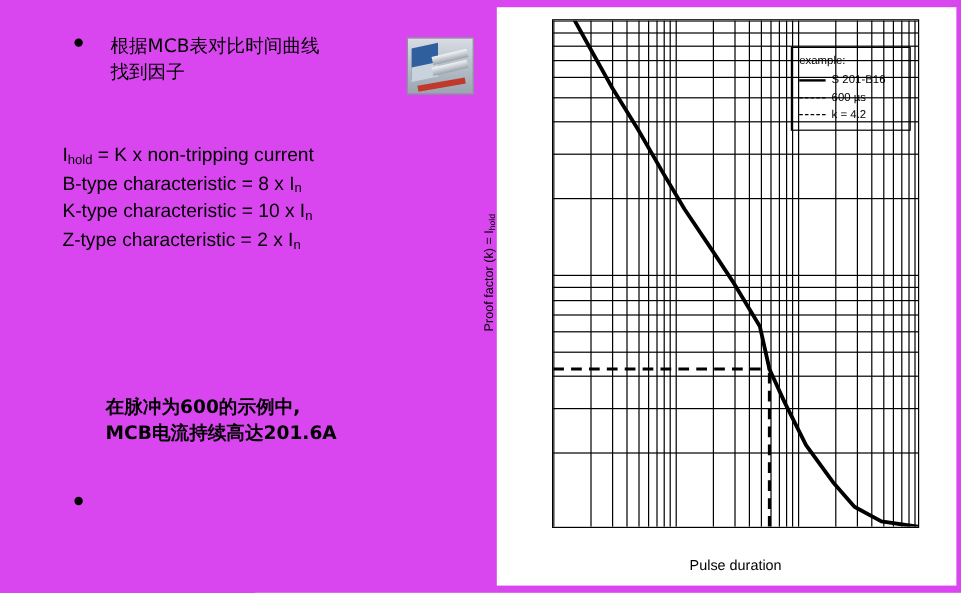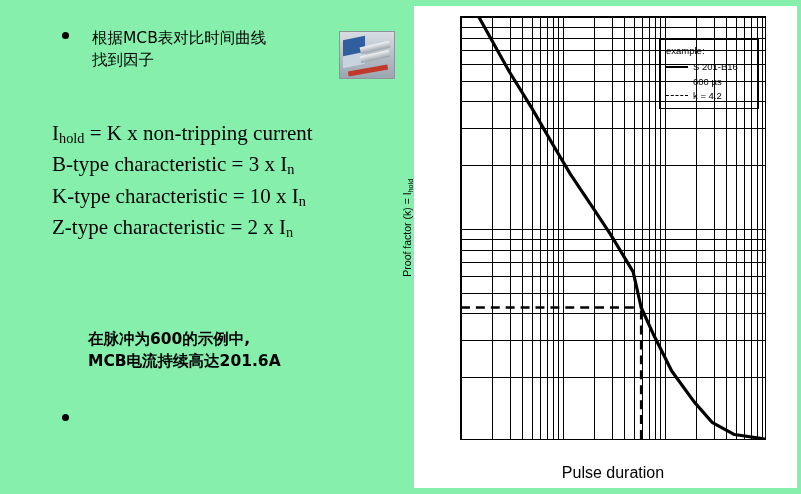--- a/index.html
+++ b/index.html
@@ -12,21 +12,21 @@
     height: 494px;
     font-family: "Liberation Sans", sans-serif;
     position: relative;
     overflow: hidden;
   }
   #slide {
     position: absolute;
     left: 0; top: 0;
     width: 801px;
     height: 494px;
-    background: #86efac;
+    background: #d946ef;
   }
 
   
   .left-col {
     position: absolute;
     left: 0; top: 0;
     width: 420px;
     height: 494px;
   }
 
@@ -96,22 +96,22 @@
     left: 8px; top: 36px;
     width: 40px; height: 5px;
     background: #c0392b;
     transform: rotate(-10deg);
   }
 
   
   .formula-block {
     position: absolute;
     left: 52px; top: 118px;
-    font-family: Liberation Serif, serif;
-    font-size: 21px;
+    font-family: Liberation Sans, sans-serif;
+    font-size: 16px;
     color: #000;
     line-height: 1.48;
     white-space: nowrap;
   }
   .formula-block .ln { display: block; }
   sub {
     font-size: 0.68em;
     vertical-align: -0.22em;
   }
 
@@ -159,21 +159,21 @@
     font-size: 10.5px;
     white-space: nowrap;
     color: #000;
   }
   .axis-title-x {
     position: absolute;
     left: 46px;
     width: 306px;
     top: 458px;
     text-align: center;
-    font-size: 16px;
+    font-size: 12px;
     color: #000;
   }
 
   .legend {
     position: absolute;
     left: 198px; top: 22px;
     width: 100px;
     border: 1px solid #000;
     background: #fff;
     padding: 4px 6px 5px 6px;
@@ -209,21 +209,21 @@
     <div class="photo">
       <div class="body-blue"></div>
       <div class="body-blue2"></div>
       <div class="silver1"></div>
       <div class="silver2"></div>
       <div class="redbar"></div>
     </div>
 
     <div class="formula-block">
       <span class="ln"><span>I</span><sub>hold</sub><span> = K x non-tripping current</span></span>
-      <span class="ln"><span>B-type characteristic = 3 x I</span><sub>n</sub></span>
+      <span class="ln"><span>B-type characteristic = 8 x I</span><sub>n</sub></span>
       <span class="ln"><span>K-type characteristic = 10 x I</span><sub>n</sub></span>
       <span class="ln"><span>Z-type characteristic = 2 x I</span><sub>n</sub></span>
     </div>
 
     <div class="cn-text b2-text">在脉冲为600的示例中,
 MCB电流持续高达201.6A</div>
 
     <div class="bullet-dot b3-dot"></div>
   </div>
 

